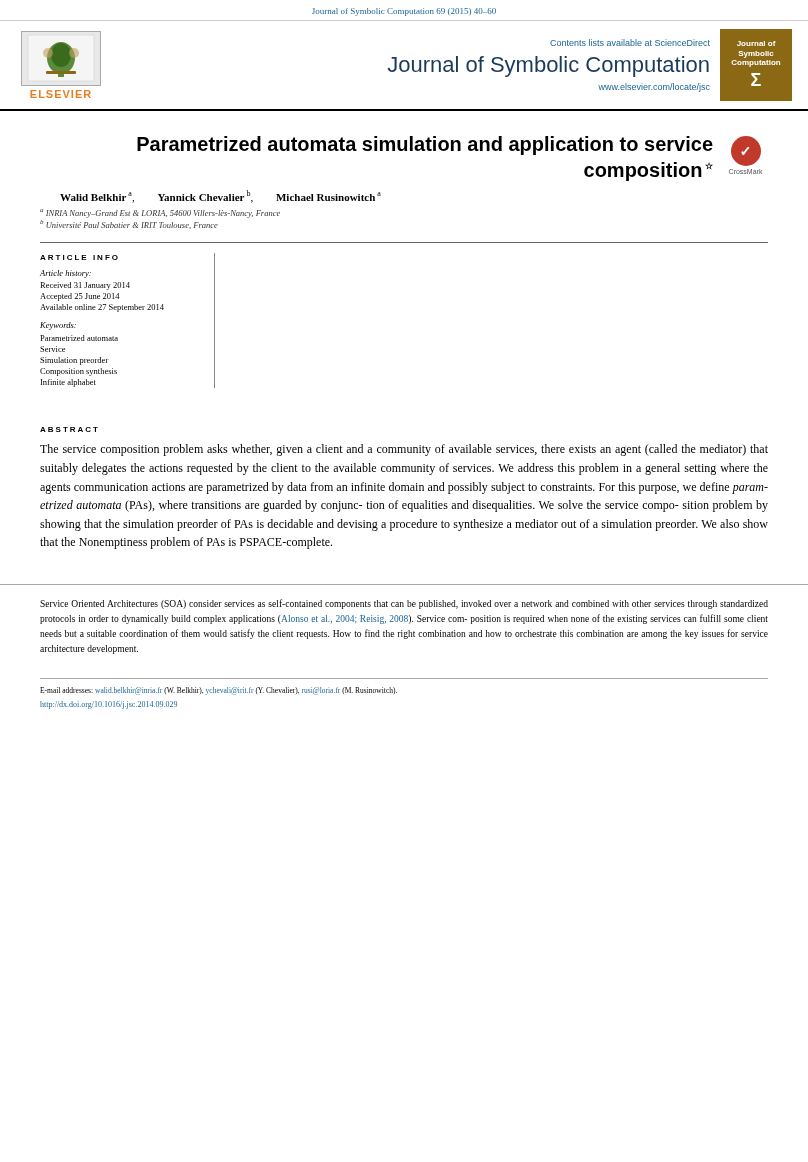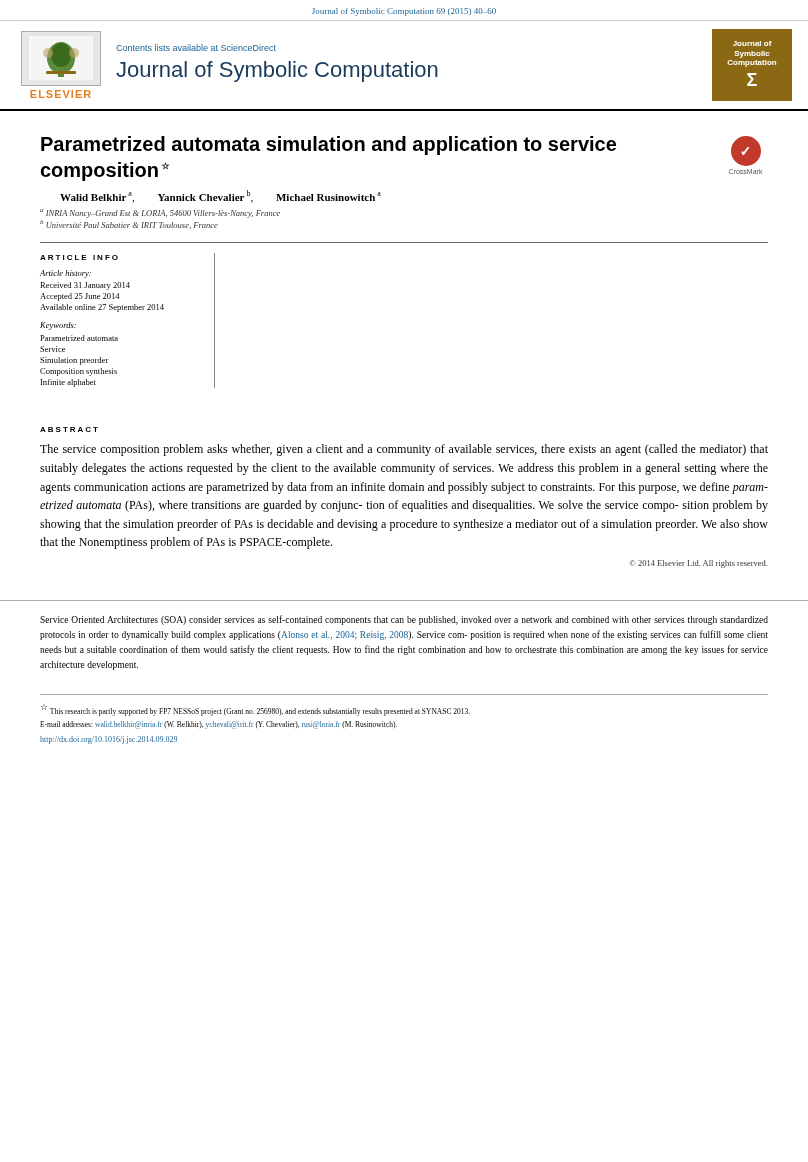--- a/index.html
+++ b/index.html
@@ -56,21 +56,21 @@
       color: #e67e22;
       font-size: 11px;
       font-weight: bold;
       letter-spacing: 1px;
       margin-top: 2px;
       font-family: Arial, sans-serif;
     }
 
     .journal-title-center {
       flex: 1;
-      text-align: left;
+      text-align: right;
     }
 
     .contents-line {
       font-size: 9px;
       color: #555;
       font-family: Arial, sans-serif;
     }
 
     .contents-line span {
       color: #1a6496;
@@ -84,21 +84,21 @@
       margin: 4px 0;
     }
 
     .journal-url {
       font-size: 9px;
       color: #1a6496;
       font-family: Arial, sans-serif;
     }
 
     .journal-logo-right {
-      width: 80px;
+      width: 72px;
       flex-shrink: 0;
       background: #8B6914;
       height: 72px;
       display: flex;
       flex-direction: column;
       align-items: center;
       justify-content: center;
       color: #fff;
       font-size: 7px;
       font-family: Arial, sans-serif;
@@ -378,32 +378,33 @@
       </svg>
     </div>
     <div class="elsevier-text">ELSEVIER</div>
   </div>
 
   <div class="journal-title-center">
     <div class="contents-line">
       <span>Contents lists available at </span><span style="color:#1a6496;">ScienceDirect</span>
     </div>
     <div class="journal-title-text">Journal of Symbolic Computation</div>
+    <div class="journal-url">www.elsevier.com/locate/jsc</div>
   </div>
 
   <div class="journal-logo-right">
     <div class="jsc-title">Journal of<br>Symbolic<br>Computation</div>
     <div class="sigma-symbol">Σ</div>
   </div>
 </div>
 
 <div class="main-content">
 
   <div class="paper-title-section">
-    <div style="flex:1;">
+    <div style="flex:1;text-align:right;">
       <div class="paper-title">
         <span>Parametrized automata simulation and application to service composition</span><span class="star-note"> ☆</span>
       </div>
     </div>
     <div class="crossmark">
       <div class="crossmark-icon">✓</div>
       <div class="crossmark-label">CrossMark</div>
     </div>
   </div>
 
@@ -456,21 +457,20 @@
         problem in a general setting <span>where</span> the agents communication
         actions are parametrized by data from an infinite domain and
         possibly subject to constraints. For this purpose, we define <span class="italic">param-
         etrized automata</span> (PAs), <span>where</span> transitions are guarded by conjunc-
         tion of equalities and disequalities. We solve the service compo-
         sition problem by showing that the simulation preorder of PAs is
         decidable and devising a procedure to synthesize a mediator out
         of a simulation preorder. We also show that the Nonemptiness
         problem of PAs is PSPACE-complete.
       </div>
-      <div class="copyright-line">© 2014 Elsevier Ltd. All rights reserved.</div>
     </div>
 
   </div>
 
 </div>
 
 <hr class="divider-line">
 
 <div class="intro-section">
   <div class="section-text">
@@ -478,24 +478,20 @@
     published, invoked over a network and combined with other services through standardized protocols
     in order to dynamically build complex applications (<span class="link">Alonso et al., 2004; Reisig, 2008</span>). Service com-
     position is required when none of the existing services can fulfill some client needs but a suitable
     coordination of them would satisfy the client requests. How to find the right combination and how
     to orchestrate this combination are among the key issues for service architecture development.
   </div>
 </div>
 
 <div class="page-footer">
   <div class="footnote">
-    <span class="footnote-star">☆</span>
-    <span>This research is partly supported by FP7 NESSoS project (Grant no. 256980), and extends substantially results presented at SYNASC 2013.</span>
-  </div>
-  <div class="footnote">
     <span>E-mail addresses:</span>
     <span class="link" style="color:#1a6496;">walid.belkhir@inria.fr</span>
     <span>(W. Belkhir),</span>
     <span class="link" style="color:#1a6496;">ychevali@irit.fr</span>
     <span>(Y. Chevalier),</span>
     <span class="link" style="color:#1a6496;">rusi@loria.fr</span>
     <span>(M. Rusinowitch).</span>
   </div>
   <div class="doi-line">
     <span>http://dx.doi.org/10.1016/j.jsc.2014.09.029</span>

